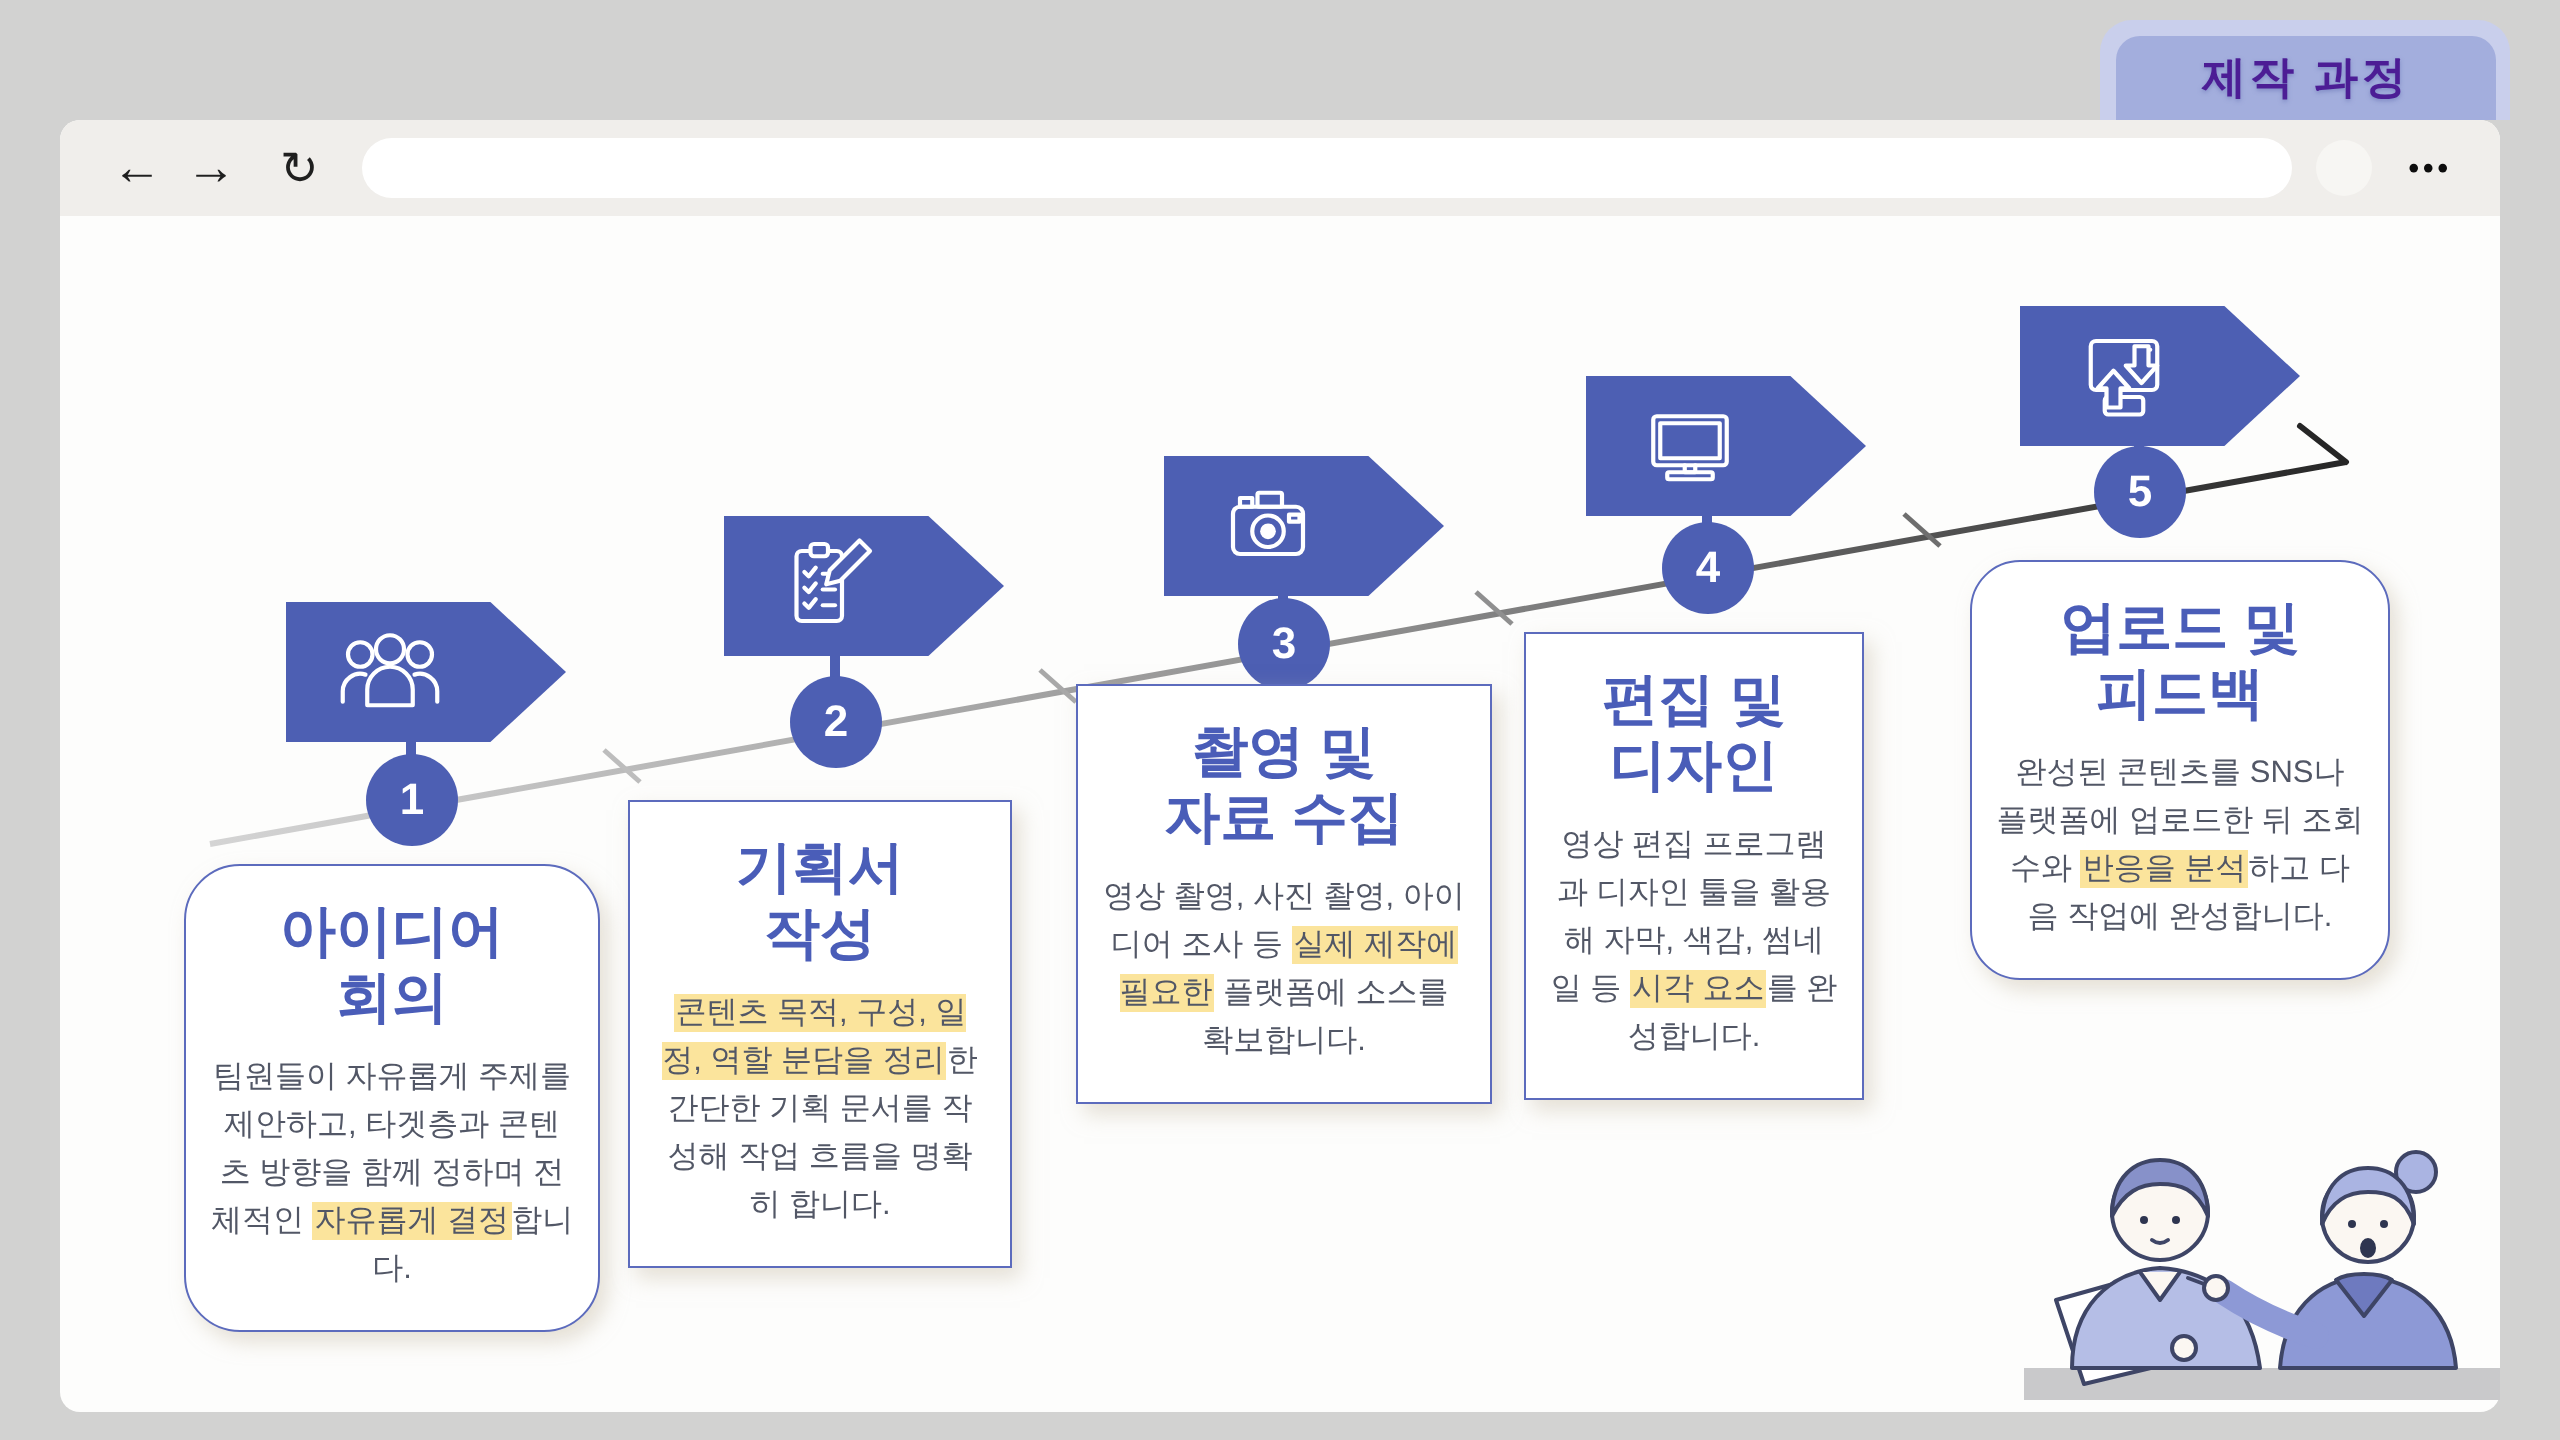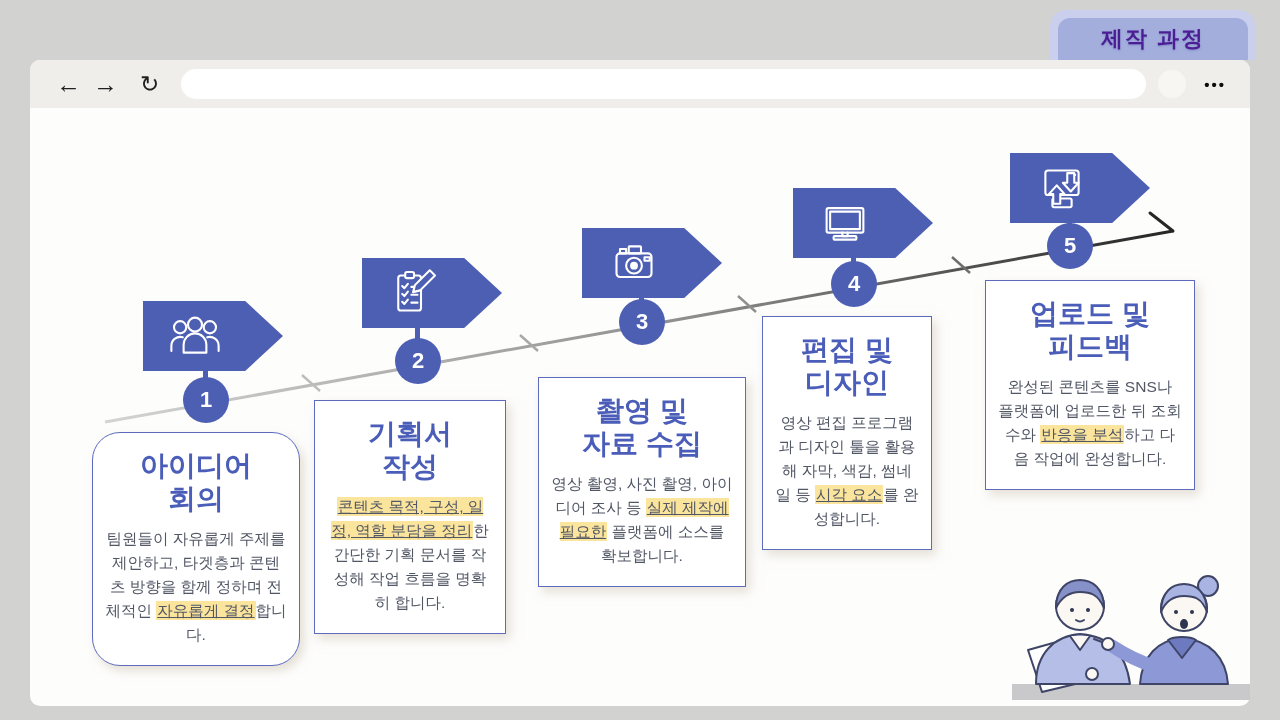--- a/index.html
+++ b/index.html
@@ -41,21 +41,21 @@
   .num { position:absolute; width:46px; height:46px; border-radius:50%; background:#4d5fb3;
          color:#ffffff; display:flex; align-items:center; justify-content:center;
          font-size:22px; font-weight:bold; }
 
   .card { position:absolute; background:#ffffff; border:1.6px solid #5c6bbd;
           box-shadow:4px 5px 10px rgba(206,196,176,.5); padding:16px 12px 18px;
           text-align:center; box-sizing:border-box; }
   .card-title { white-space:pre-line; color:#4a5db8; font-size:28px; font-weight:800;
                 line-height:1.18; margin:0 0 12px 0; }
   .card-body { color:#525766; font-size:15.5px; line-height:1.55; font-weight:500; margin:0; }
-  .hl { background:#fbe49c; padding:1px 1px;text-decoration:underline; }
+  .hl { background:#fbe49c; padding:1px 1px; }
 
   .illustration { position:absolute; left:1012px; top:532px; }
 </style>
 </head>
 <body>
 
 <div class="canvas">
 
   <div class="tab-back"></div>
   <div class="tab">
@@ -168,31 +168,31 @@
     <div class="card" style="left:92px; top:432px; width:208px;border-radius:28px;">
       <h2 class="card-title">아이디어
 회의</h2>
       <p class="card-body"><span>팀원들이 자유롭게 주제를 제안하고, 타겟층과 콘텐츠 방향을 함께 정하며 전체적인 </span><span class="hl">자유롭게 결정</span><span>합니다.</span></p>
     </div>
     <div class="card" style="left:314px; top:400px; width:192px;">
       <h2 class="card-title">기획서
 작성</h2>
       <p class="card-body"><span class="hl">콘텐츠 목적, 구성, 일정, 역할 분담을 정리</span><span>한 간단한 기획 문서를 작성해 작업 흐름을 명확히 합니다.</span></p>
     </div>
-    <div class="card" style="left:538px; top:377px; width:208px;">
+    <div class="card" style="left:538px; top:342px; width:208px;">
       <h2 class="card-title">촬영 및
 자료 수집</h2>
       <p class="card-body"><span>영상 촬영, 사진 촬영, 아이디어 조사 등 </span><span class="hl">실제 제작에 필요한</span><span> 플랫폼에 소스를 확보합니다.</span></p>
     </div>
     <div class="card" style="left:762px; top:316px; width:170px;">
       <h2 class="card-title">편집 및
 디자인</h2>
       <p class="card-body"><span>영상 편집 프로그램과 디자인 툴을 활용해 자막, 색감, 썸네일 등 </span><span class="hl">시각 요소</span><span>를 완성합니다.</span></p>
     </div>
-    <div class="card" style="left:985px; top:280px; width:210px;">
+    <div class="card" style="left:985px; top:280px; width:210px;border-radius:25px;">
       <h2 class="card-title">업로드 및
 피드백</h2>
       <p class="card-body"><span>완성된 콘텐츠를 SNS나 플랫폼에 업로드한 뒤 조회수와 </span><span class="hl">반응을 분석</span><span>하고 다음 작업에 완성합니다.</span></p>
     </div>
 
     <svg class="illustration" width="238" height="174" viewBox="0 0 238 174">
       <rect x="0" y="152" width="238" height="16" fill="#c9c9cb"></rect>
       <g stroke="#3e4566" stroke-width="2" stroke-linejoin="round" stroke-linecap="round">
         <polygon points="16,118 66,104 80,148 30,160" fill="#ffffff"></polygon>
         <path d="M24 152 C24 122 42 104 68 102 C98 104 114 122 118 152 Z" fill="#b5bee6"></path>

